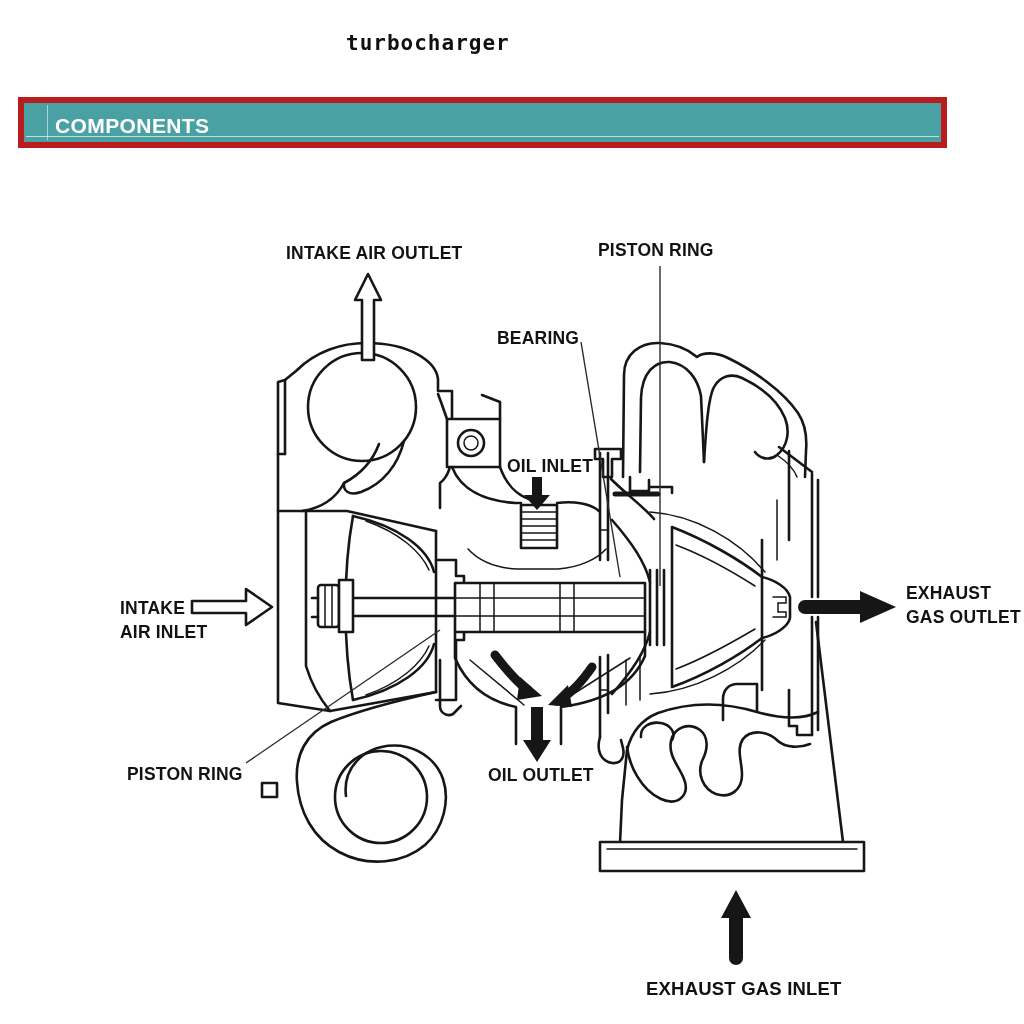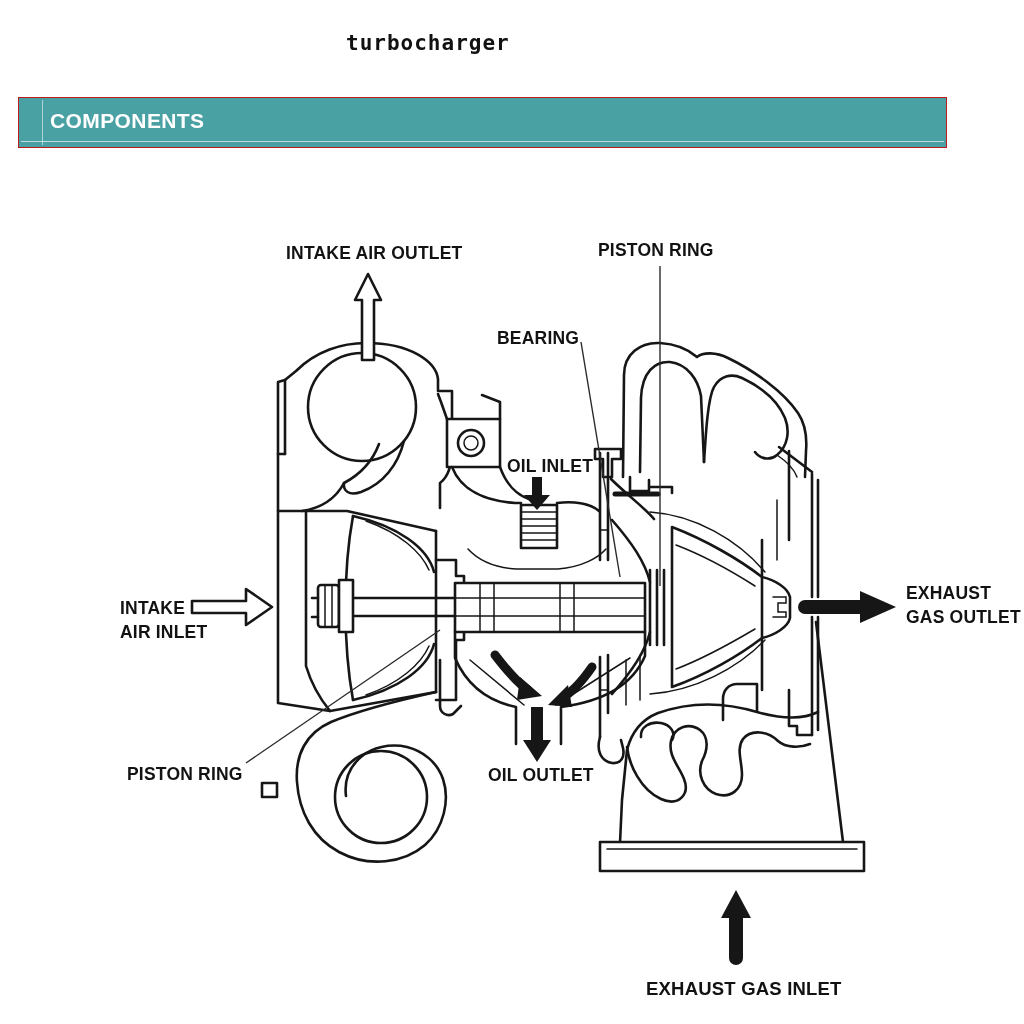--- a/index.html
+++ b/index.html
@@ -9,21 +9,21 @@
   }
   .title {
     position:absolute; left:326px; top:31px;
     font-family:"DejaVu Sans Mono", monospace;
     font-size:21px; font-weight:bold; letter-spacing:1px; color:#111;
     white-space:nowrap;
     margin-left:20px;
   }
   .header-bar {
     position:absolute; left:18px; top:97px; width:929px; height:51px;
-    background:#4AA1A4; border:1px solid #b91c1c; box-sizing:border-box;
+    background:#4AA1A4; border:6px solid #b91c1c; box-sizing:border-box;
   }
   .hb-vline { position:absolute; left:23px; top:2px; bottom:2px; width:1px; background:rgba(255,255,255,.55); }
   .hb-hline { position:absolute; left:2px; right:2px; bottom:5px; height:1px; background:rgba(255,255,255,.65); }
   .hb-text {
     position:absolute; left:31px; top:11px; font-size:21px; font-weight:bold;
     color:#ffffff; letter-spacing:.4px; white-space:nowrap;
   }
   svg.diagram { position:absolute; left:0; top:0; width:1024px; height:1024px; }
   .k   { fill:none; stroke:#161616; stroke-width:2.6; stroke-linecap:round; stroke-linejoin:round; }
   .kt  { fill:none; stroke:#161616; stroke-width:1.5; stroke-linecap:round; }

